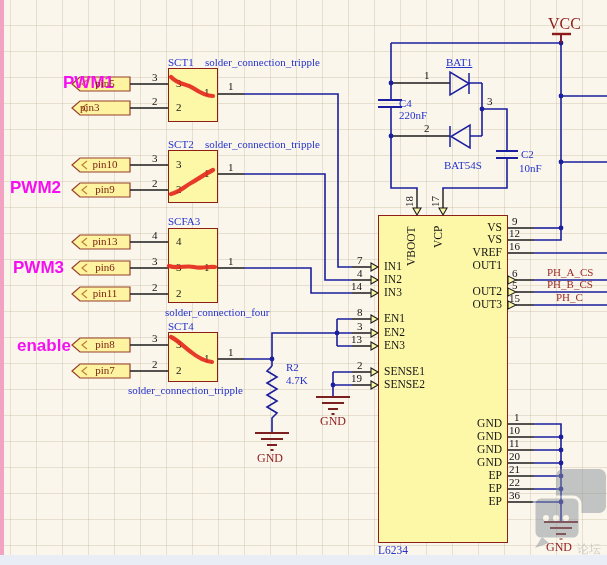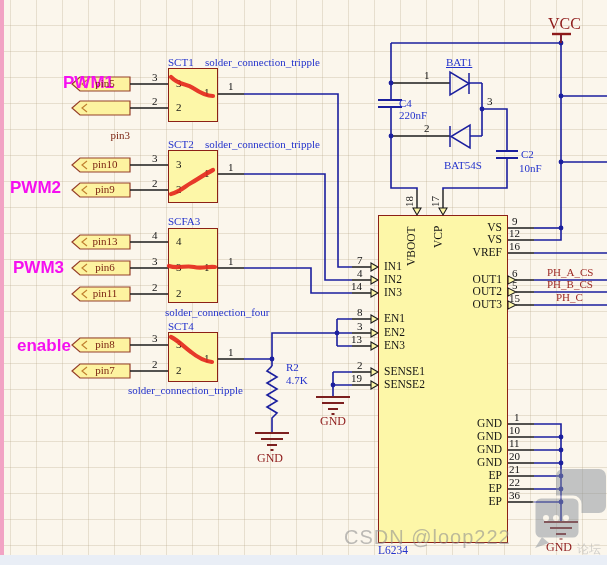--- a/index.html
+++ b/index.html
@@ -163,21 +163,21 @@
         <path d="M439,208 L447,208 L443,215 Z"></path>
     </g>
   </svg>
 
   <span class="t m" style="left:15px;top:74px;margin-left:48px;">PWM1</span>
   <span class="t m" style="left:10px;top:179px;">PWM2</span>
   <span class="t m" style="left:13px;top:259px;">PWM3</span>
   <span class="t m" style="left:17px;top:337px;">enable</span>
 
   <span class="t p" style="left:80px;top:77px;width:50px;text-align:center;">pin5</span>
-  <span class="t p" style="left:80px;top:101px;width:50px;text-align:right;margin-top:28px;">pin3</span>
+  <span class="t p" style="left:80px;top:101px;width:50px;text-align:left;">pin3</span>
   <span class="t p" style="left:80px;top:158px;width:50px;text-align:center;">pin10</span>
   <span class="t p" style="left:80px;top:183px;width:50px;text-align:center;">pin9</span>
   <span class="t p" style="left:80px;top:235px;width:50px;text-align:center;">pin13</span>
   <span class="t p" style="left:80px;top:261px;width:50px;text-align:center;">pin6</span>
   <span class="t p" style="left:80px;top:287px;width:50px;text-align:center;">pin11</span>
   <span class="t p" style="left:80px;top:338px;width:50px;text-align:center;">pin8</span>
   <span class="t p" style="left:80px;top:364px;width:50px;text-align:center;">pin7</span>
 
   <span class="t b" style="left:168px;top:56px;">SCT1</span>
   <span class="t b" style="left:205px;top:56px;">solder_connection_tripple</span>
@@ -256,21 +256,21 @@
   <span class="t" style="left:351px;top:280px;">14</span>
   <span class="t" style="left:357px;top:306px;">8</span>
   <span class="t" style="left:357px;top:320px;">3</span>
   <span class="t" style="left:351px;top:333px;">13</span>
   <span class="t" style="left:357px;top:359px;">2</span>
   <span class="t" style="left:351px;top:372px;">19</span>
 
   <span class="t pin ra" style="left:420px;top:221px;">VS</span>
   <span class="t pin ra" style="left:420px;top:233px;">VS</span>
   <span class="t pin ra" style="left:420px;top:246px;">VREF</span>
-  <span class="t pin ra" style="left:420px;top:273px;">OUT1</span>
+  <span class="t pin ra" style="left:420px;top:259px;">OUT1</span>
   <span class="t pin ra" style="left:420px;top:285px;">OUT2</span>
   <span class="t pin ra" style="left:420px;top:298px;">OUT3</span>
   <span class="t pin ra" style="left:420px;top:417px;">GND</span>
   <span class="t pin ra" style="left:420px;top:430px;">GND</span>
   <span class="t pin ra" style="left:420px;top:443px;">GND</span>
   <span class="t pin ra" style="left:420px;top:456px;">GND</span>
   <span class="t pin ra" style="left:420px;top:469px;">EP</span>
   <span class="t pin ra" style="left:420px;top:482px;">EP</span>
   <span class="t pin ra" style="left:420px;top:495px;">EP</span>
 
@@ -285,21 +285,20 @@
   <span class="t" style="left:509px;top:437px;">11</span>
   <span class="t" style="left:509px;top:450px;">20</span>
   <span class="t" style="left:509px;top:463px;">21</span>
   <span class="t" style="left:509px;top:476px;">22</span>
   <span class="t" style="left:509px;top:489px;">36</span>
 
   <span class="t n" style="left:547px;top:266px;">PH_A_CS</span>
   <span class="t n" style="left:547px;top:278px;">PH_B_CS</span>
   <span class="t n" style="left:556px;top:291px;">PH_C</span>
 
-  <span class="t wm" style="left:344px;top:526px;">CSDN @loop222</span>
   <span class="t wm2" style="left:577px;top:543px;">论坛</span>
 
   <svg class="lay top" width="607" height="565">
     <g stroke="#e5261c" stroke-width="4.2" stroke-linecap="round" fill="none" opacity="0.9">
       <path d="M171,77 C180,86 186,83 193,88 C199,92 206,96 213,96"></path>
       <path d="M171,194 C180,192 184,187 191,183 C198,179 205,174 213,170"></path>
       <path d="M169,266 C178,269 186,265 194,267 C202,269 208,266 215,267"></path>
       <path d="M171,337 C179,341 184,347 191,352 C197,357 205,361 212,362"></path>
     </g>
     <g opacity="0.5" fill="#8a929b">

